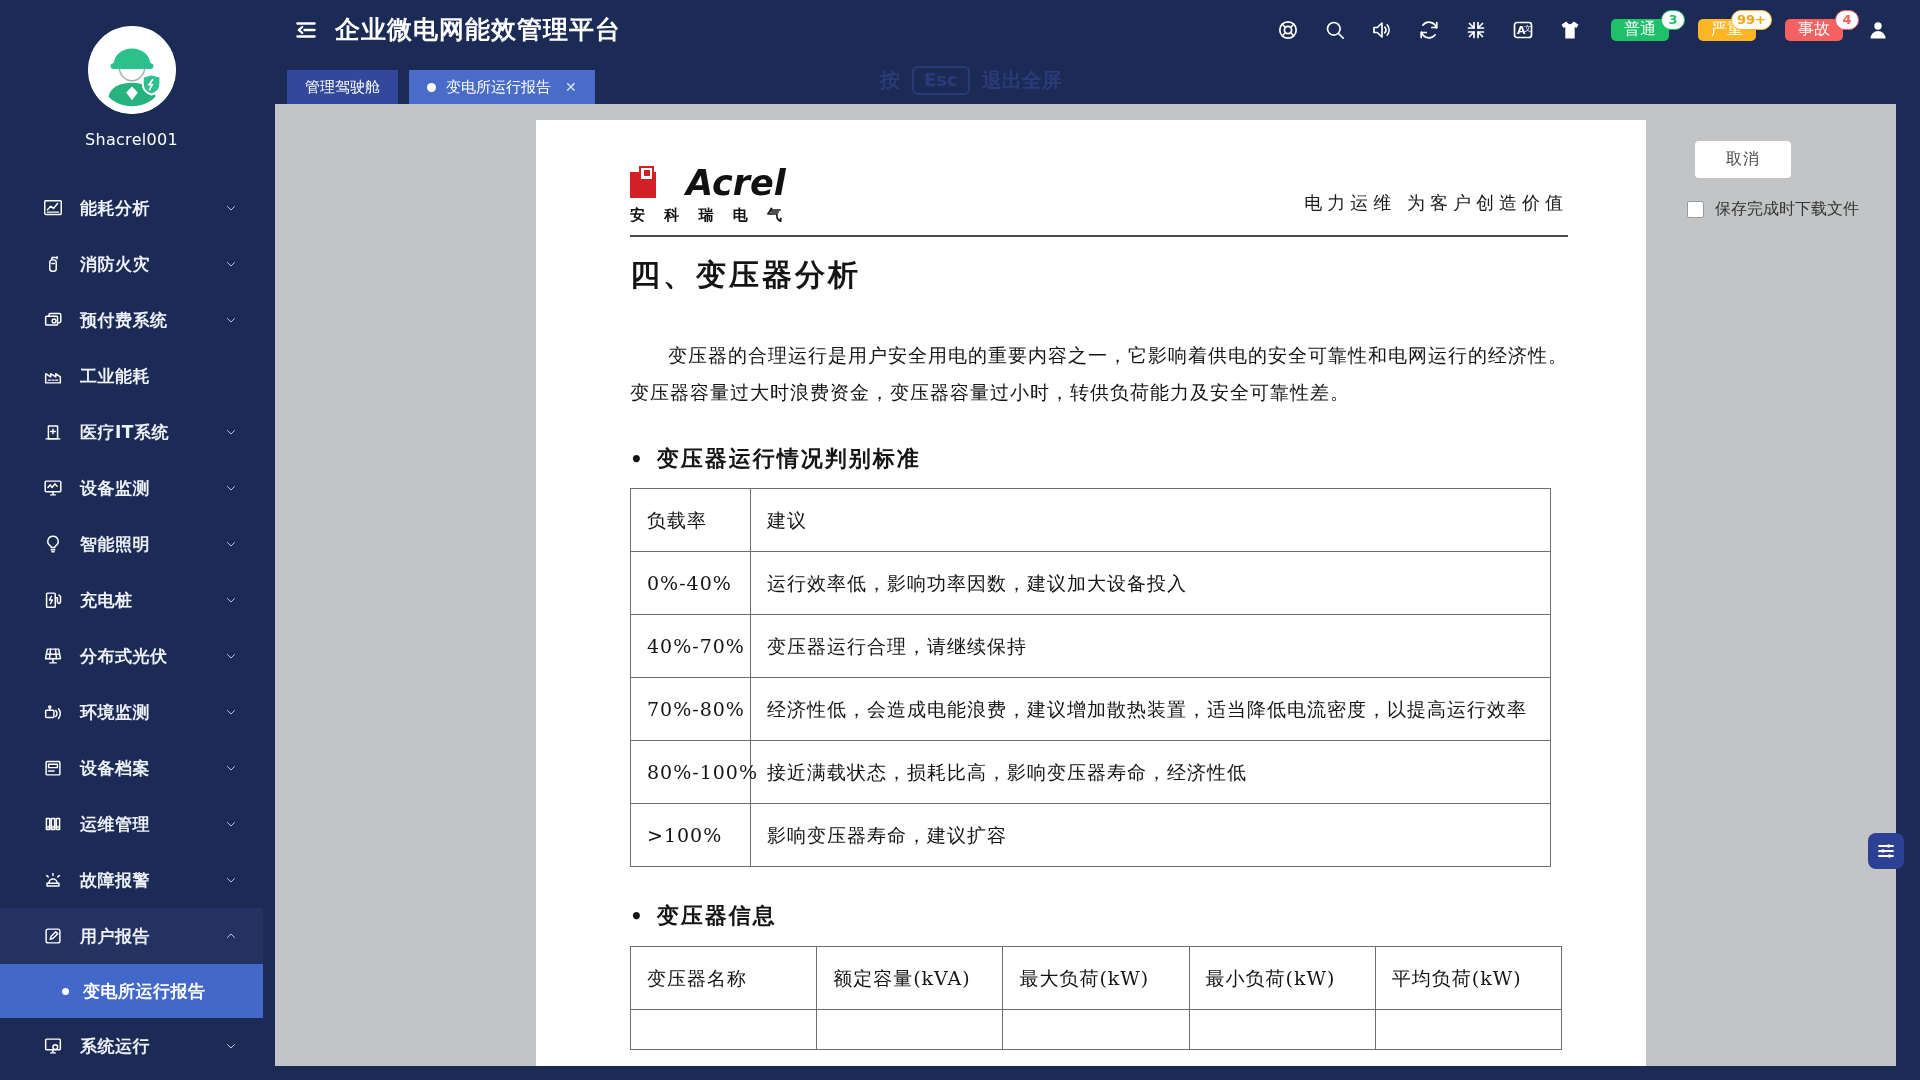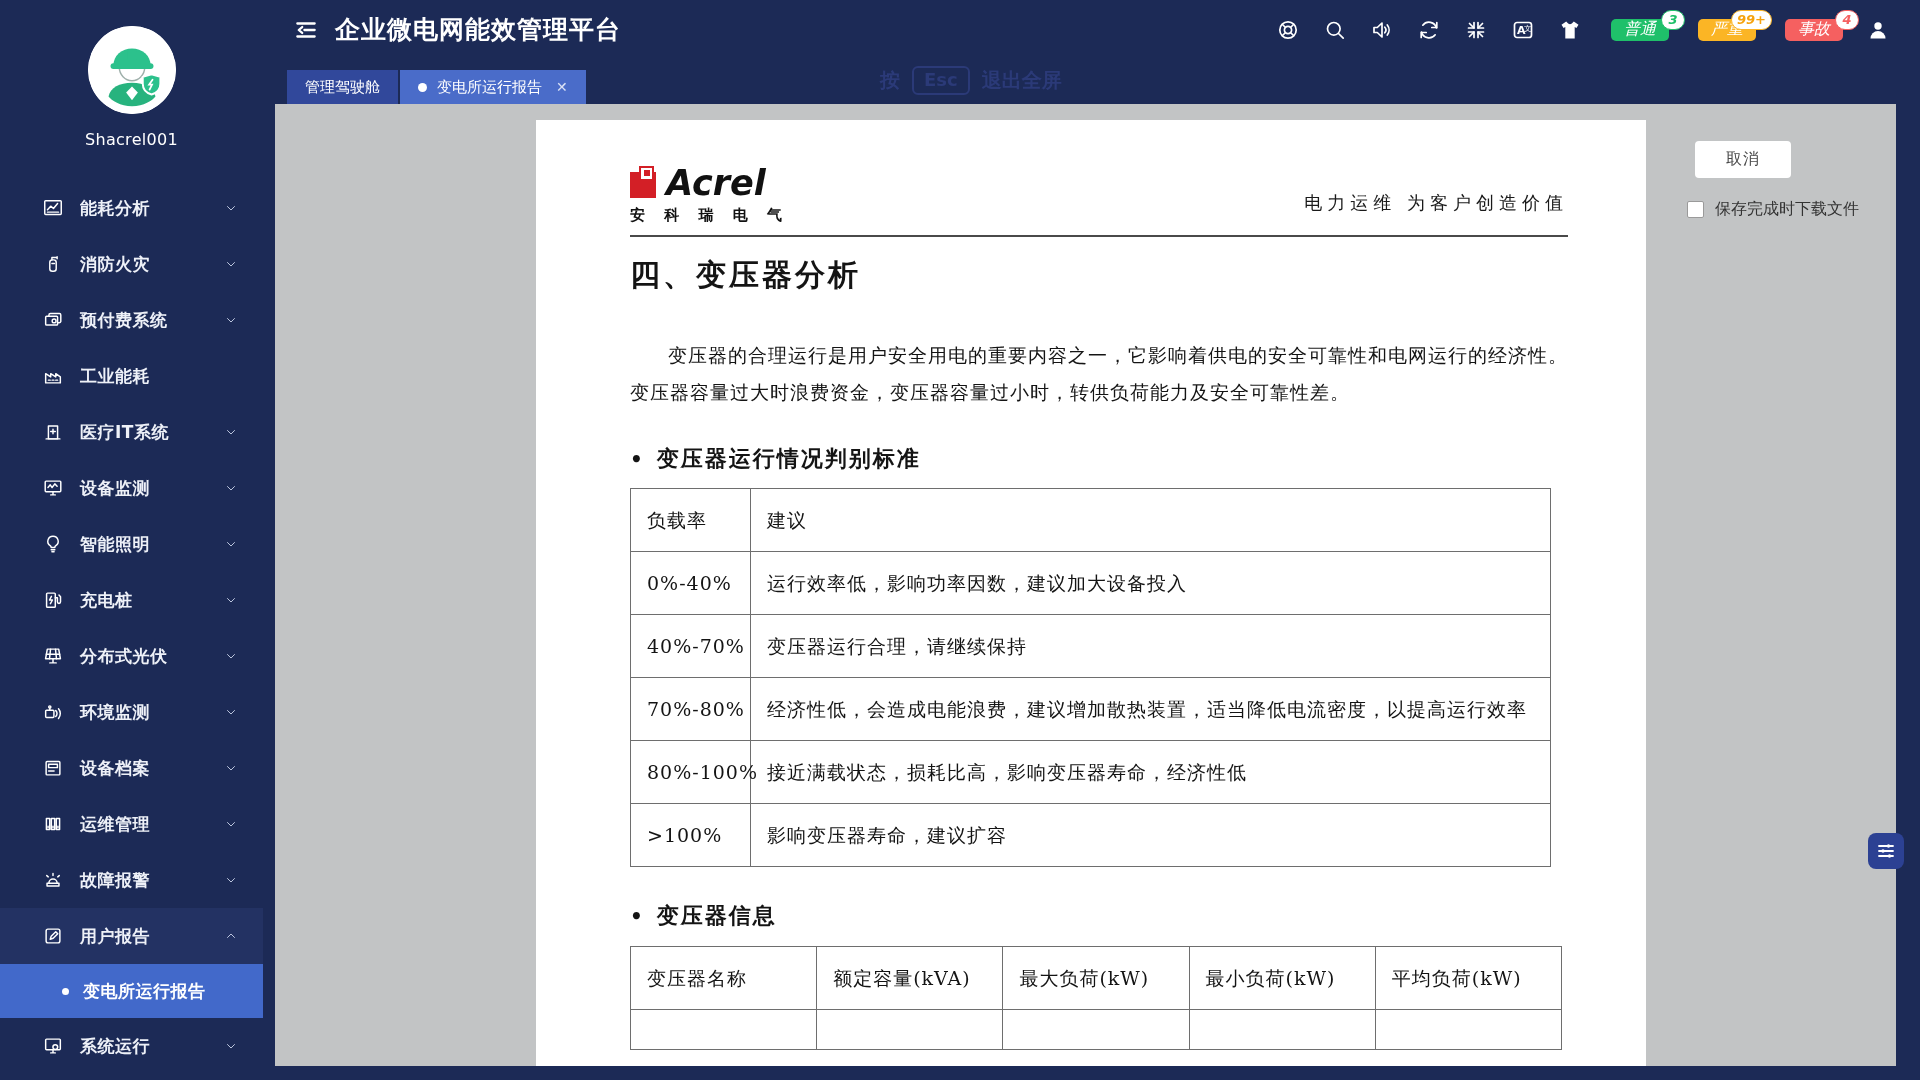--- a/index.html
+++ b/index.html
@@ -27,46 +27,46 @@
   .sub-dot { width:7px; height:7px; border-radius:50%; background:#fff; margin-right:14px; }
   .sub-label { font-size:17px; letter-spacing:.5px; }
   
   .topbar { position:absolute; left:263px; right:0; top:0; height:59px; display:flex; align-items:center; background:#1c2a56; z-index:4; }
   .burger { margin-left:30px; width:26px; height:26px; cursor:pointer; }
   .burger svg { width:26px; height:26px; stroke:#fff; fill:none; stroke-width:2.1; stroke-linecap:round; stroke-linejoin:round; }
   .app-title { color:#fff; font-size:25px; font-weight:bold; letter-spacing:1px; margin-left:16px; }
   .top-actions { position:absolute; right:30px; top:0; height:59px; display:flex; align-items:center; gap:23px; }
   .hicon { width:24px; height:24px; cursor:pointer; }
   .hicon svg { width:24px; height:24px; display:block; stroke:#fff; fill:none; stroke-width:1.7; stroke-linecap:round; stroke-linejoin:round; }
-  .badge { position:relative; height:22px; border-radius:5px; padding:0 13px; display:flex; align-items:center; color:#fff; font-size:16px; cursor:pointer; margin-left:6px;font-style:italic; }
+  .badge { position:relative; height:22px; border-radius:5px; padding:0 13px; display:flex; align-items:center; color:#fff; font-size:16px; cursor:pointer; margin-left:6px; }
   .badge .bubble { position:absolute; top:-9px; right:-16px; min-width:24px; height:20px; background:#fff; border-radius:11px; font-size:13px; display:flex; align-items:center; justify-content:center; padding:0 5px; font-weight:bold; }
   .badge.g { background:#1fc06a; } .badge.g .bubble { color:#1fc06a; border:1.5px solid #1fc06a; }
   .badge.y { background:#fbb525; } .badge.y .bubble { color:#f5a30f; border:1.5px solid #fbb525; }
   .badge.r { background:#f56060; } .badge.r .bubble { color:#f56060; border:1.5px solid #f56060; }
   
   .tabbar { position:absolute; left:263px; right:0; top:59px; height:45px; background:#1c2a56; z-index:3; }
-  .tabs { position:absolute; left:24px; bottom:0; display:flex; gap:2px;justify-content:center; }
+  .tabs { position:absolute; left:24px; bottom:0; display:flex; gap:11px;justify-content:center; }
   .tab { height:34px; display:flex; align-items:center; padding:0 18px; color:#fff; font-size:15px; cursor:pointer; background:#31489b; }
   .tab.active { background:#4a6cc9; }
   .tab .dot { width:9px; height:9px; border-radius:50%; background:#fff; margin-right:10px; }
   .tab .close { margin-left:14px; font-size:14px; color:#dbe2f5; cursor:pointer; line-height:1; }
   .esc-hint { position:absolute; left:617px; top:7px; display:flex; align-items:center; gap:12px; color:#2b3a78; font-weight:bold; font-size:20px; }
   .esc-key { border:2px solid #2b3a78; border-radius:6px; padding:1px 10px 3px; font-size:18px; }
   
   .viewer { position:absolute; left:275px; top:104px; width:1621px; height:962px; background:#c2c4c5; overflow:hidden; }
   .doc { position:absolute; left:261px; top:16px; width:1110px; height:946px; background:#fff; padding:14px 78px 0 94px; overflow:hidden;
          font-family:"DejaVu Serif","Liberation Serif",serif; color:#141414; }
   .brand-row { display:flex; justify-content:space-between; align-items:flex-end; height:91px; }
   .brand { display:flex; flex-direction:column; }
   .brand-top { display:flex; align-items:center; }
   .logo-mark { position:relative; width:30px; height:34px; margin-right:6px; }
   .logo-mark .b1 { position:absolute; left:0; top:6px; width:26px; height:26px; background:#d31f26; }
   .logo-mark .b2 { position:absolute; left:9px; top:0; width:15px; height:15px; background:#fff; border:2px solid #d31f26; }
   .logo-mark .b3 { position:absolute; left:14px; top:4px; width:6px; height:6px; background:#d31f26; }
-  .brand-name { font-family:"DejaVu Sans","Liberation Sans",sans-serif; font-size:35px; font-weight:800; font-style:italic; color:#111; letter-spacing:0; }
+  .brand-name { font-family:"DejaVu Sans","Liberation Sans",sans-serif; font-size:35px; font-weight:800; font-style:italic; color:#111; letter-spacing:0;margin-left:20px; }
   .brand-cn { font-family:"DejaVu Sans","Liberation Sans",sans-serif; font-size:15px; font-weight:bold; letter-spacing:7px; margin-top:3px; color:#111; }
   .slogan { font-size:18px; letter-spacing:5px; margin-bottom:10px; color:#1a1a1a; }
   .doc hr { border:none; border-top:2px solid #4a4a4a; margin-top:10px; }
   .doc-title { margin-top:17px; font-size:30px; font-weight:bold; letter-spacing:3px; line-height:42px; }
   .doc-para { margin-top:41px; font-size:19px; line-height:37px; text-indent:2em; letter-spacing:1px; text-align:justify; }
   .doc-sec { margin-top:32px; font-size:22px; font-weight:bold; letter-spacing:2px; line-height:30px; }
   .doc-sec .blt { margin-right:12px; font-size:20px; }
   .doc-sec.second { margin-top:32px; line-height:32px; }
   table.dt { border-collapse:collapse; margin-top:14px; table-layout:fixed; }
   table.dt td { border:1px solid #6e6e6e; font-size:19px; letter-spacing:1px; padding:16px 16px; vertical-align:middle; line-height:30px; }

